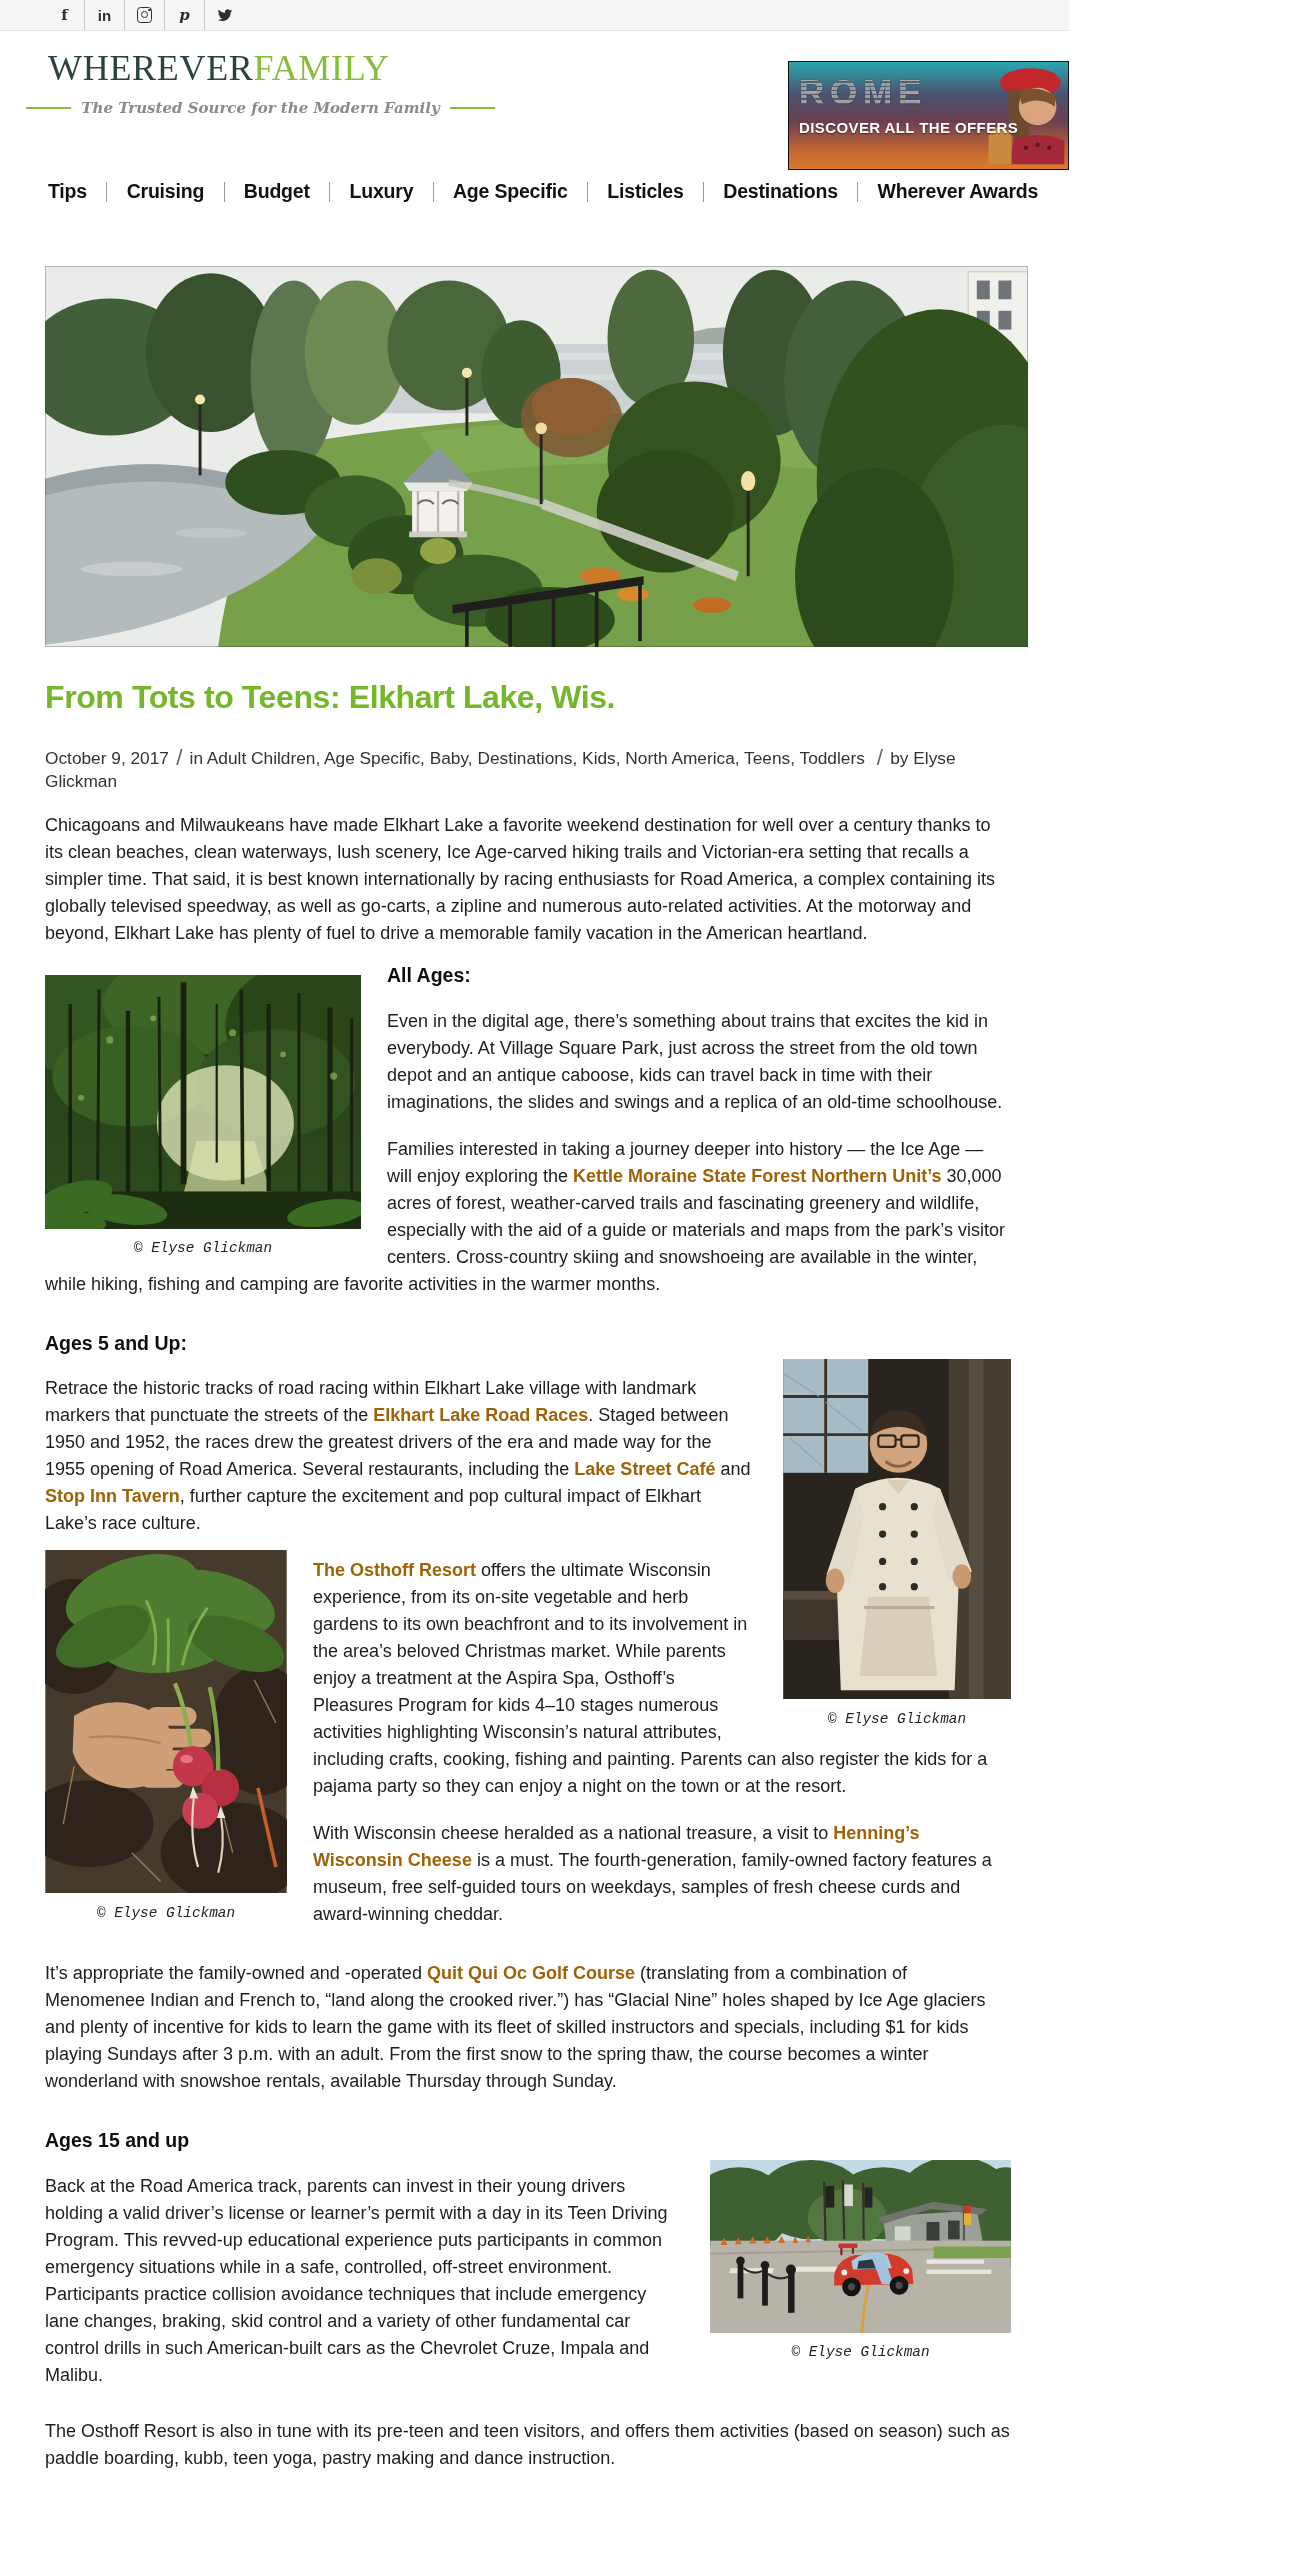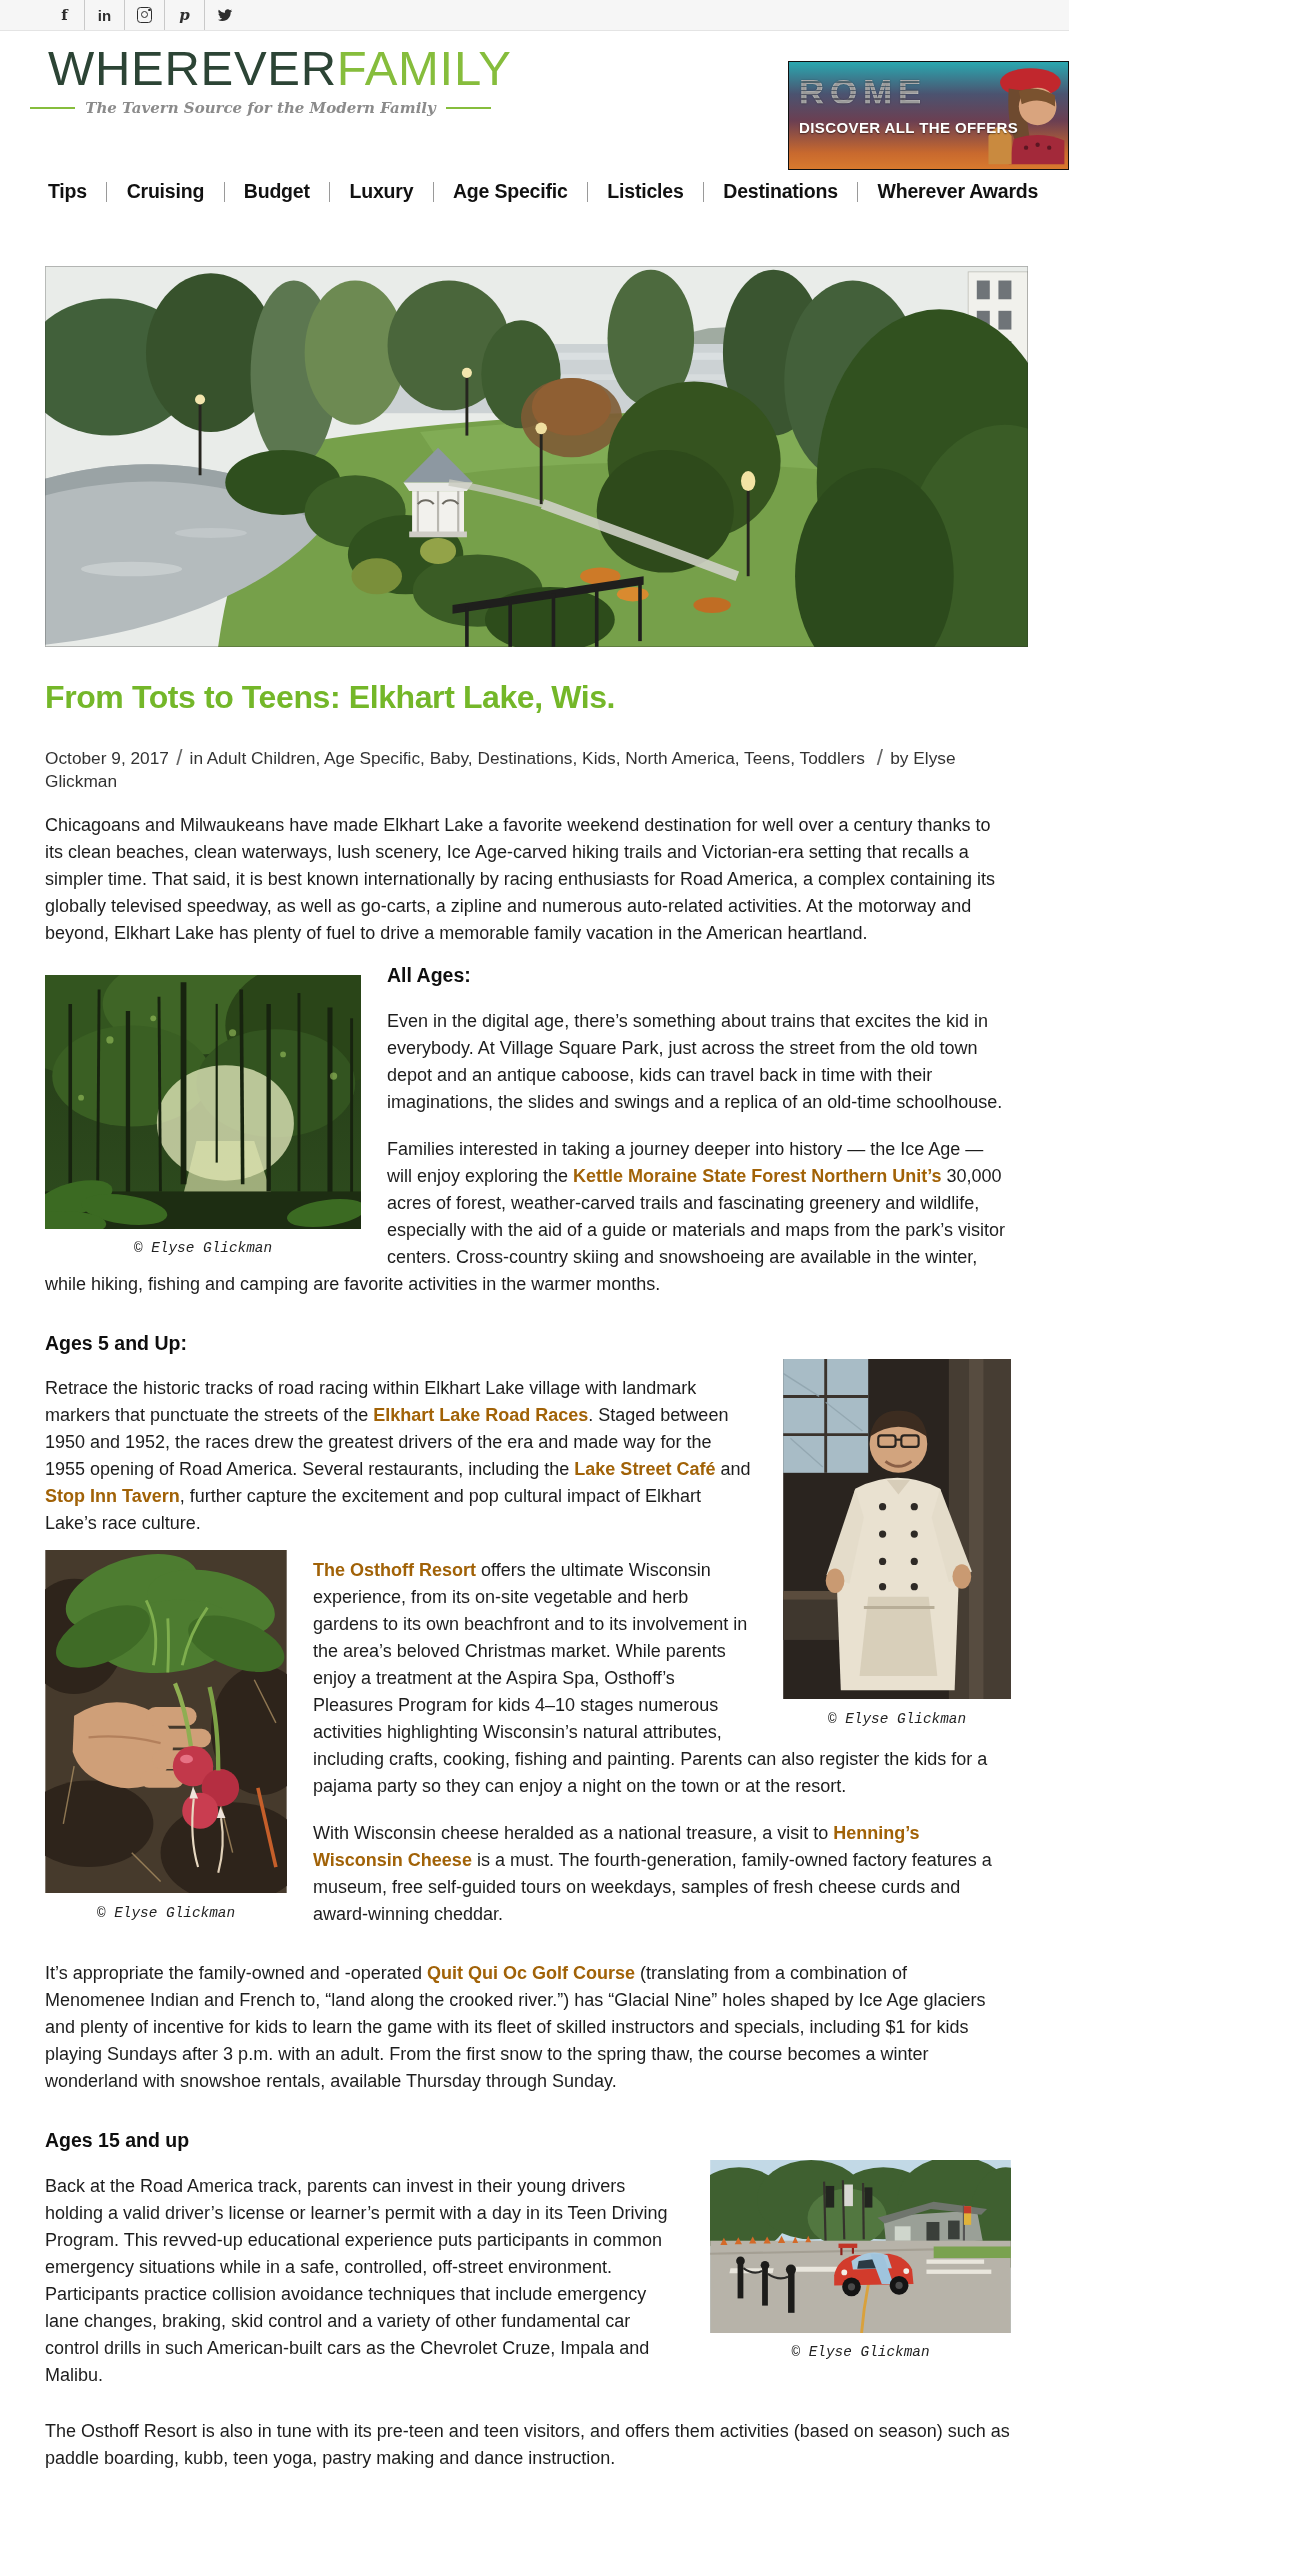--- a/index.html
+++ b/index.html
@@ -11,21 +11,21 @@
   .social-cell{width:39px;display:flex;align-items:center;justify-content:center;border-right:0.7px solid #c9c9c9;cursor:pointer;}
   .social-cell:last-child{border-right:none;}
   .soc-glyph{font-weight:bold;font-size:15px;color:#2e2e2e;line-height:1;}
   .soc-serif{font-family:"DejaVu Serif",serif;}
   .insta{width:13.7px;height:13.7px;border:1.8px solid #2e2e2e;border-radius:3.6px;position:relative;}
   .insta::before{content:"";position:absolute;left:2.9px;top:2.9px;width:5px;height:5px;border:1.4px solid #2e2e2e;border-radius:50%;}
   .insta::after{content:"";position:absolute;right:0.7px;top:0.7px;width:2.2px;height:2.2px;background:#2e2e2e;border-radius:50%;}
 
   
   .header{position:relative;padding:10px 0 0 48px;height:110px;}
-  .logo-line{font-size:49px;line-height:55px;font-weight:200;letter-spacing:0.7px;white-space:nowrap;}
+  .logo-line{font-size:36px;line-height:55px;font-weight:200;letter-spacing:0.7px;white-space:nowrap;font-family:Liberation Serif, serif;}
   .logo-wherever{color:#2c4435;}
   .logo-family{color:#86bd3c;}
   .tagline-row{width:425px;display:flex;align-items:center;justify-content:center;margin-top:2.9px;}
   .tag-dash{flex:0 0 45px;height:1.4px;background:#86bd3c;margin:0 10px;}
   .tagline{font-family:"DejaVu Serif",serif;font-style:italic;font-weight:bold;font-size:15px;color:#8b8b8b;white-space:nowrap;}
 
   
   .ad{position:absolute;left:788px;top:30px;width:281px;height:109px;border:1.4px solid #111;box-sizing:border-box;cursor:pointer;overflow:hidden;}
   .ad-bg{position:absolute;inset:0;background:linear-gradient(180deg,#2aa8b0 0%,#4b5370 30%,#6b3f52 55%,#c8692e 85%,#d97a2e 100%);}
   .ad-person{position:absolute;right:0;top:0;width:94px;height:100%;}
@@ -82,21 +82,21 @@
       </svg>
     </div>
   </div>
 
   <div class="header">
     <div class="logo-line">
       <span class="logo-wherever">WHEREVER</span><span class="logo-family">FAMILY</span>
     </div>
     <div class="tagline-row">
       <span class="tag-dash"></span>
-      <span class="tagline">The Tavern Source for the Modern Family</span>
+      <span class="tagline">The Trusted Source for the Modern Family</span>
       <span class="tag-dash"></span>
     </div>
 
     <div class="ad">
       <div class="ad-bg"></div>
       <svg class="ad-person" viewBox="0 0 130 135">
         <ellipse cx="78" cy="22" rx="42" ry="20" fill="#c1272d"></ellipse>
         <path d="M48 30 Q45 80 58 104 L78 104 Q70 60 72 34 Z" fill="#6e4a2f"></path>
         <circle cx="88" cy="55" r="26" fill="#d9a47e"></circle>
         <path d="M62 34 Q86 24 112 40 L112 55 Q90 40 66 52 Z" fill="#7a522f"></path>

